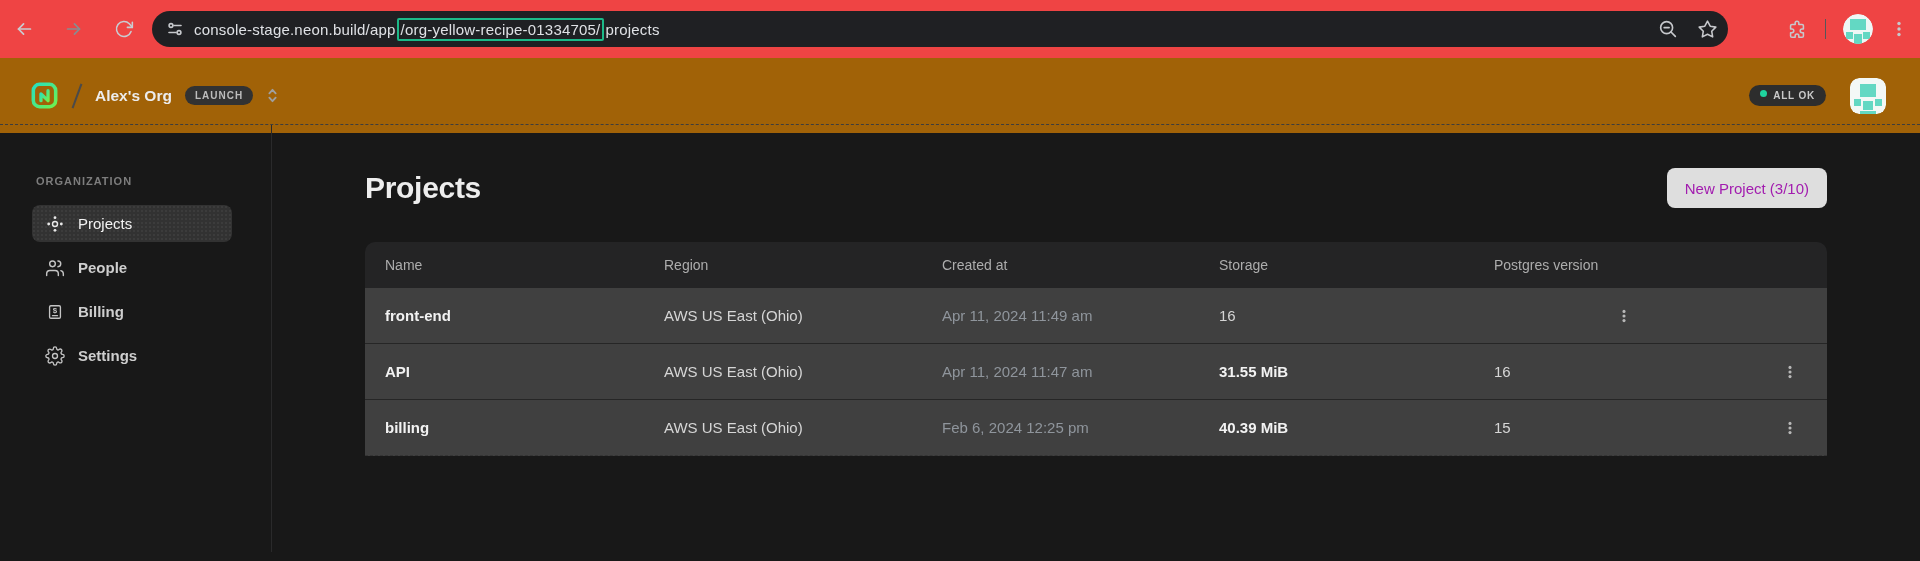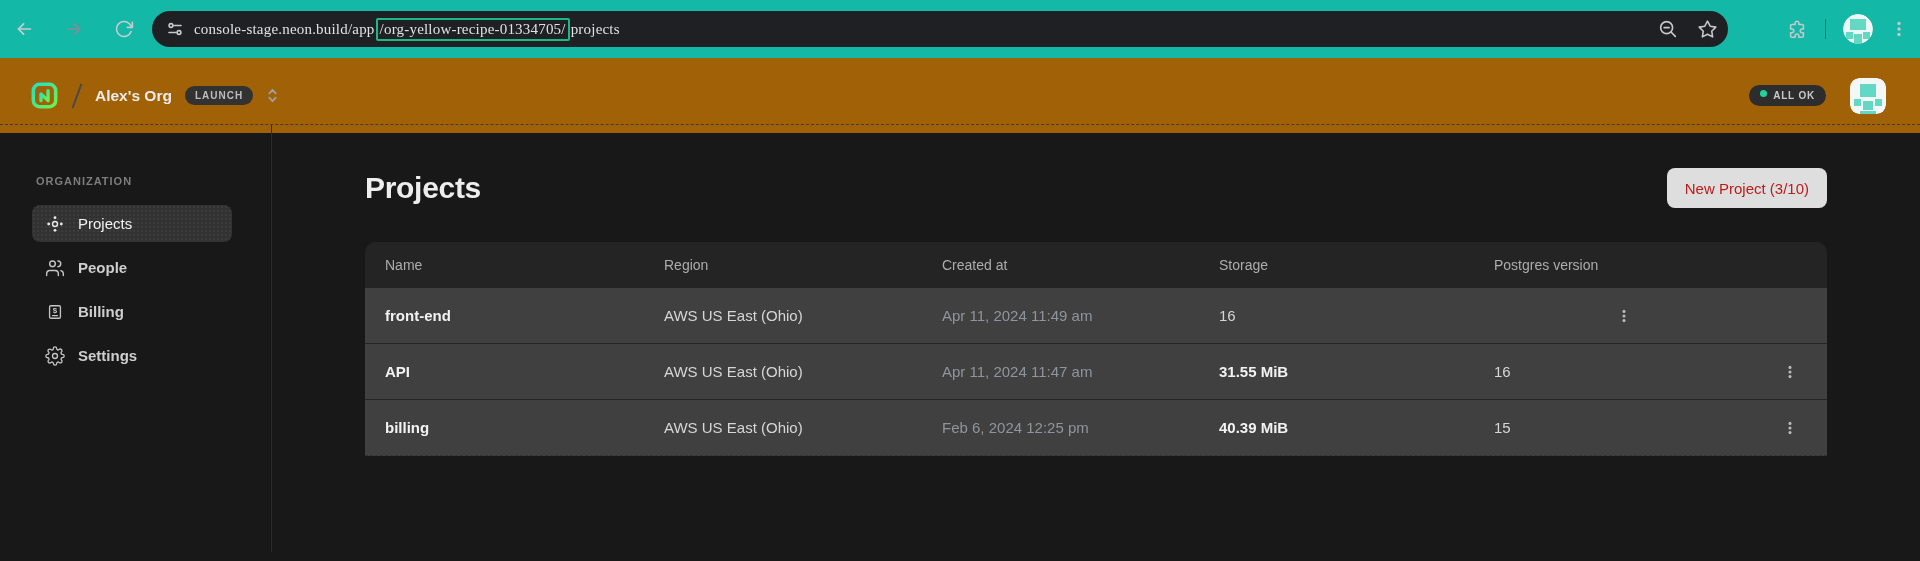--- a/index.html
+++ b/index.html
@@ -2,21 +2,21 @@
 <html><head>
 <meta charset="utf-8">
 <style>
   * { margin:0; padding:0; box-sizing:border-box; }
   html,body { background:#000; }
   body { font-family:"Liberation Sans", sans-serif; }
   .screen { position:relative; width:1920px; height:561px; background:#181818; overflow:hidden; }
   [data-interactable="true"] { cursor:pointer; }
 
   
-  .browser-bar { position:absolute; top:0; left:0; width:1920px; height:58px; background:#14b8a6; display:flex; align-items:center;font-family:Liberation Serif, serif; }
+  .browser-bar { position:absolute; top:0; left:0; width:1920px; height:58px; background:#ef4444; display:flex; align-items:center; }
   .nav-btns { position:absolute; left:7px; top:0; height:58px; display:flex; align-items:center; }
   .nav-btn { width:34px; height:34px; margin-right:16px; display:flex; align-items:center; justify-content:center; border-radius:50%; }
   .url-bar { position:absolute; left:152px; top:11px; width:1576px; height:36px; background:#1f2023; border-radius:18px; display:flex; align-items:center; padding:0 10px 0 14px; }
   .url-text { font-size:15px; color:#dfe1e5; letter-spacing:0.2px; white-space:nowrap; margin-left:10px; }
   .url-hl { display:inline-block; border:2px solid #1cb988; border-radius:2px; padding:1px 2px; margin:0 1px; }
   .url-spacer { flex:1; }
   .url-right { display:flex; align-items:center; gap:18px; }
   .chrome-right { position:absolute; right:12px; top:0; height:58px; display:flex; align-items:center; gap:17px; }
   .chrome-divider { width:1px; height:20px; background:#55575a; }
   .icon-box { display:flex; align-items:center; justify-content:center; }
@@ -37,21 +37,21 @@
   .sidebar { width:272px; height:100%; border-right:1px solid #2a2a2b; padding-top:50px; flex:none; }
   .side-section-label { margin-left:36px; font-size:11px; font-weight:600; letter-spacing:1px; color:#7d7d7d; margin-bottom:18px; }
   .side-item { width:200px; height:37px; margin:0 0 7px 32px; border-radius:8px; display:flex; align-items:center; padding-left:13px; color:#cecece; font-size:15px;font-weight:bold; }
   .side-item .lbl { margin-left:13px; }
   .side-item.active { background:#323232; background-image:radial-gradient(rgba(255,255,255,0.05) 1px, transparent 1px); background-size:4px 4px; color:#f2f2f2; font-weight:500; }
   .side-icon { width:20px; height:20px; display:flex; align-items:center; justify-content:center; }
 
   .main { flex:1; padding:0 93px; }
   .page-head { margin-top:42px; height:42px; display:flex; align-items:center; justify-content:space-between; }
   .page-title { font-size:30px; font-weight:600; color:#ededed; letter-spacing:-0.3px; }
-  .new-project-btn { height:40px; padding:0 18px; background:#dedede; color:#b91c1c; border:none; border-radius:8px; font-size:15px; font-weight:500; font-family:inherit; }
+  .new-project-btn { height:40px; padding:0 18px; background:#dedede; color:#a21caf; border:none; border-radius:8px; font-size:15px; font-weight:500; font-family:inherit; }
 
   .table { margin-top:33px; }
   .tr { display:grid; grid-template-columns:279px 278px 277px 275px 1fr 74px; align-items:center; padding-left:20px; }
   .thead { height:46px; background:#242425; border-radius:10px 10px 0 0; }
   .th { font-size:14px; font-weight:500; color:#adadad; }
   .trow { height:56px; background:#404040; border-bottom:1px solid #262626; }
   .trow:last-child { border-bottom:1px dashed #343434; }
   .td { font-size:15px; color:#d6d6d6; }
   .td.name, .td.storage { font-weight:700; color:#f2f2f2; }
   .td.created { color:#8f959c; }

